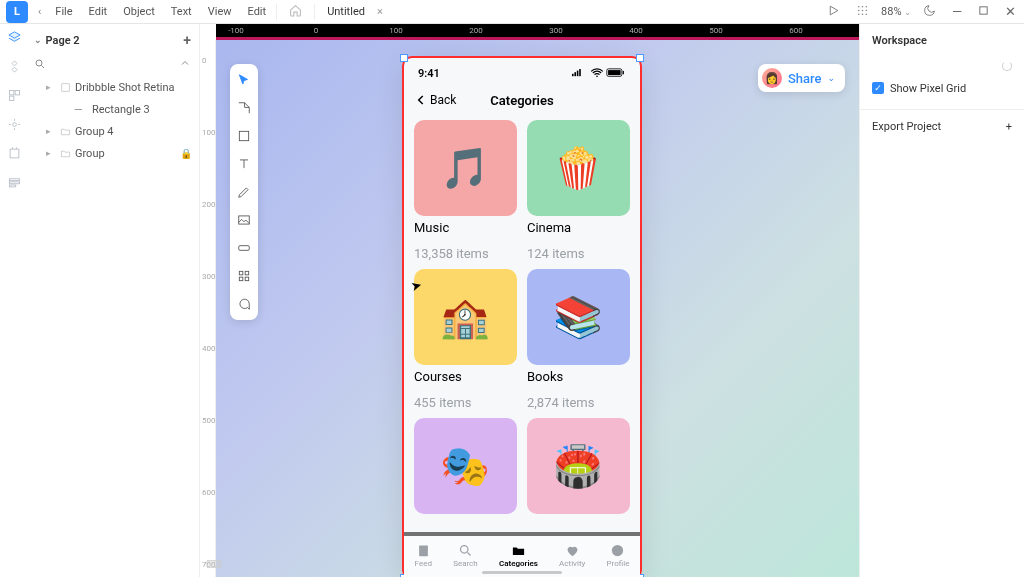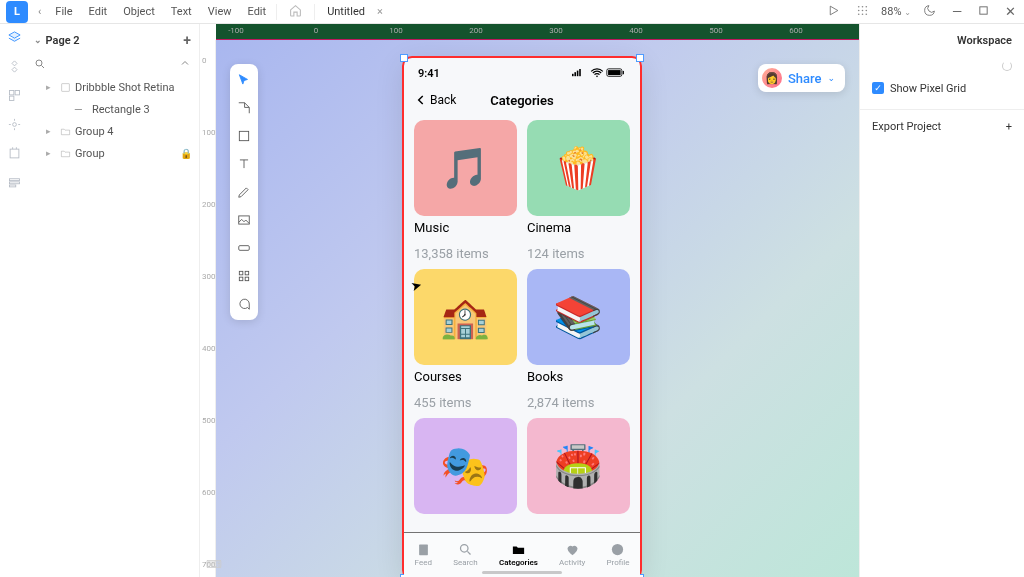--- a/index.html
+++ b/index.html
@@ -30,21 +30,21 @@
   .search-row svg { width:12px; height:12px; stroke:#888; fill:none; stroke-width:2; }
   .search-close { position:absolute; right:8px; color:#888; }
   .tree-row { padding-left:6px; height:22px; display:flex; align-items:center; gap:4px; font-size:11px; color:#555; }
   .tree-row .arrow { width:10px; color:#aaa; font-size:9px; }
   .tree-row .icon { width:14px; color:#888; font-size:11px; }
   .tree-row .lock { margin-left:auto; margin-right:6px; color:#999; font-size:10px; }
   .indent1 { padding-left:18px; }
   .indent2 { padding-left:32px; }
   
   .canvas-wrap { flex:1; position:relative; overflow:hidden; background:#fff; }
-  .ruler-h { position:absolute; top:0; left:16px; right:0; height:16px; background:#14532d; border-bottom:1px solid #be185d; font-size:8px; color:#aaa; }
+  .ruler-h { position:absolute; top:0; left:16px; right:0; height:16px; background:#000000; border-bottom:3px solid #be185d; font-size:8px; color:#aaa; }
   .ruler-v { position:absolute; top:16px; left:0; width:16px; bottom:0; background:#fff; border-right:1px solid #eee; font-size:8px; color:#aaa; }
   .ruler-h span { position:absolute; top:2px; transform:translateX(-50%); }
   .ruler-v span { position:absolute; left:2px; transform:translateY(-50%) rotate(0deg); }
   .canvas { position:absolute; top:16px; left:16px; right:0; bottom:0; background:linear-gradient(135deg,#a9b7ef 0%, #c0c9ef 35%, #cde0e2 70%, #bde6d9 100%); }
   
   .toolbar { position:absolute; top:24px; left:14px; width:28px; background:#fff; border-radius:8px; box-shadow:0 2px 10px rgba(0,0,0,.12); padding:6px 0; display:flex; flex-direction:column; align-items:center; gap:8px; }
   .toolbar .tool { width:20px; height:20px; display:flex; align-items:center; justify-content:center; color:#555; border-radius:4px; }
   .toolbar .tool.active { color:#2e8bff; }
   .toolbar svg { width:14px; height:14px; stroke:#555; fill:none; stroke-width:1.5; }
   .toolbar .active svg { stroke:#2e8bff; fill:#2e8bff; }
@@ -61,31 +61,31 @@
   .statusbar { height:28px; display:flex; align-items:center; justify-content:space-between; padding:2px 14px 0; font-size:11px; font-weight:600; color:#000; }
   .status-icons { display:flex; gap:2px; align-items:center; }
   .status-icons svg{ height:10px; }
   .navrow { height:28px; display:flex; align-items:center; padding:0 10px; font-size:12px; color:#000; }
   .navrow .back { display:flex; align-items:center; gap:2px; color:#000; }
   .navrow .title { position:absolute; left:0; right:0; text-align:center; font-weight:600; font-size:13px; pointer-events:none; }
   .grid { padding:6px 10px 0; display:grid; grid-template-columns:1fr 1fr; gap:8px 10px; }
   .card .tile { border-radius:10px; height:96px; display:flex; align-items:center; justify-content:center; font-size:40px; }
   .card .label { font-size:13px; color:#000; margin-top:4px; }
   .card .count { font-size:13px; color:#9aa0a6; margin-top:11px; }
-  .tabbar { position:absolute; bottom:0; left:0; right:0; height:46px; background:#fafbfc; display:flex; justify-content:space-around; align-items:center; border-top:1px solid #737373; padding-bottom:3px; }
+  .tabbar { position:absolute; bottom:0; left:0; right:0; height:46px; background:#fafbfc; display:flex; justify-content:space-around; align-items:center; border-top:4px solid #737373; padding-bottom:3px; }
   .tabbar .tab { display:flex; flex-direction:column; align-items:center; gap:1px; font-size:8px; color:#9aa0a6; }
   .tabbar .tab.active { color:#000; font-weight:600; }
   .tabbar svg { width:15px; height:15px; fill:#9aa0a6; }
   .tabbar .active svg { fill:#000; }
   .home-indicator{position:absolute;bottom:4px;left:50%;transform:translateX(-50%);width:80px;height:3px;background:#000;border-radius:2px;opacity:.2}
   
   .cursor-arrow { position:absolute; font-size:13px; color:#000; transform:rotate(-15deg); pointer-events:none; }
   
   .right { width:165px; border-left:1px solid #eee; font-size:11px; color:#333; padding:10px 12px; }
-  .right .section-title { font-weight:600; font-size:11px; margin-bottom:8px;text-align:right; }
+  .right .section-title { font-weight:600; font-size:11px; margin-bottom:8px; }
   .right .row { display:flex; align-items:center; gap:6px; height:22px; }
   .right .swatch { width:14px; height:14px; background:#e5e5e5; border:1px solid #ddd; }
   .right .grow { flex:1; }
   .right .spinner { width:10px; height:10px; border:1.5px solid #ccc; border-top-color:transparent; border-radius:50%; }
   .right .checkbox { width:12px; height:12px; background:#2e8bff; display:inline-flex; align-items:center; justify-content:center; color:#fff; font-size:9px; border-radius:2px; }
   .right hr { border:none; border-top:1px solid #eee; margin:10px -12px; }
   .right .export-row { display:flex; justify-content:space-between; align-items:flex-start; }
   
   .kb-ind { position:absolute; bottom:6px; left:6px; color:#ccc; font-size:11px; }
 </style>

